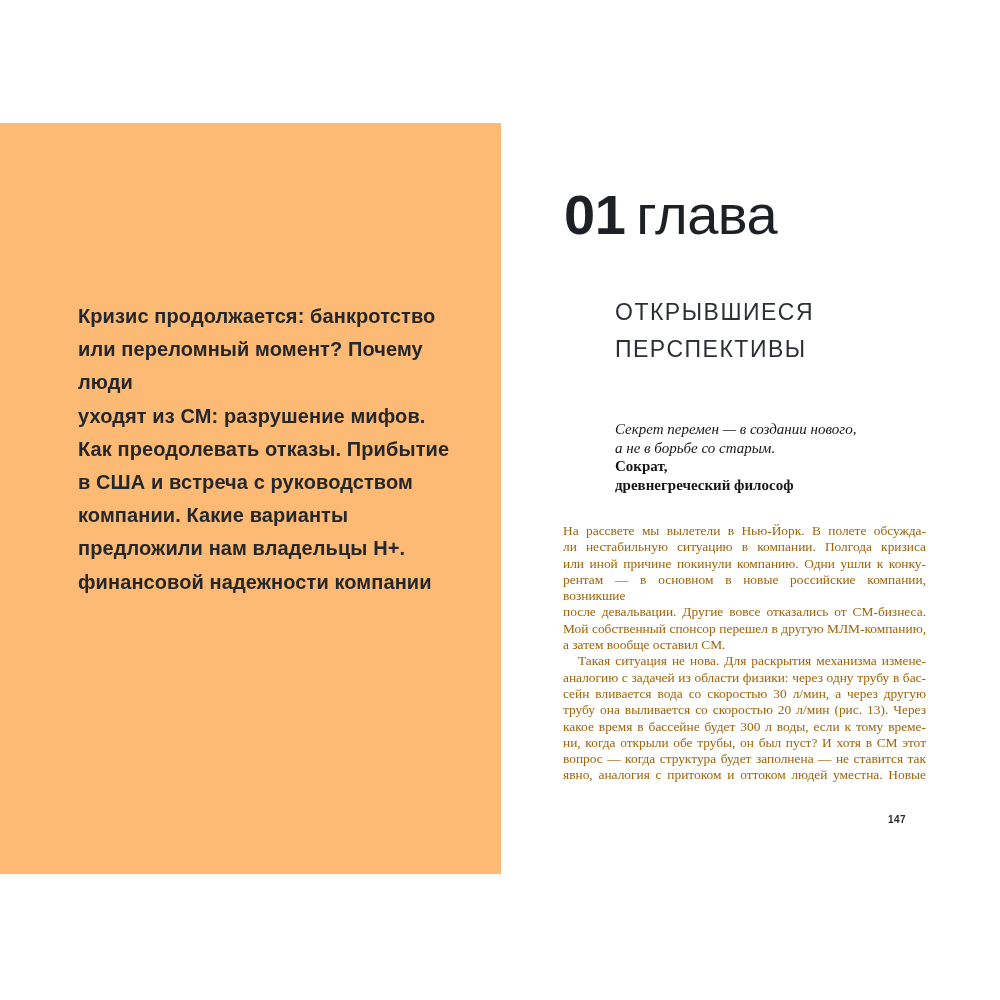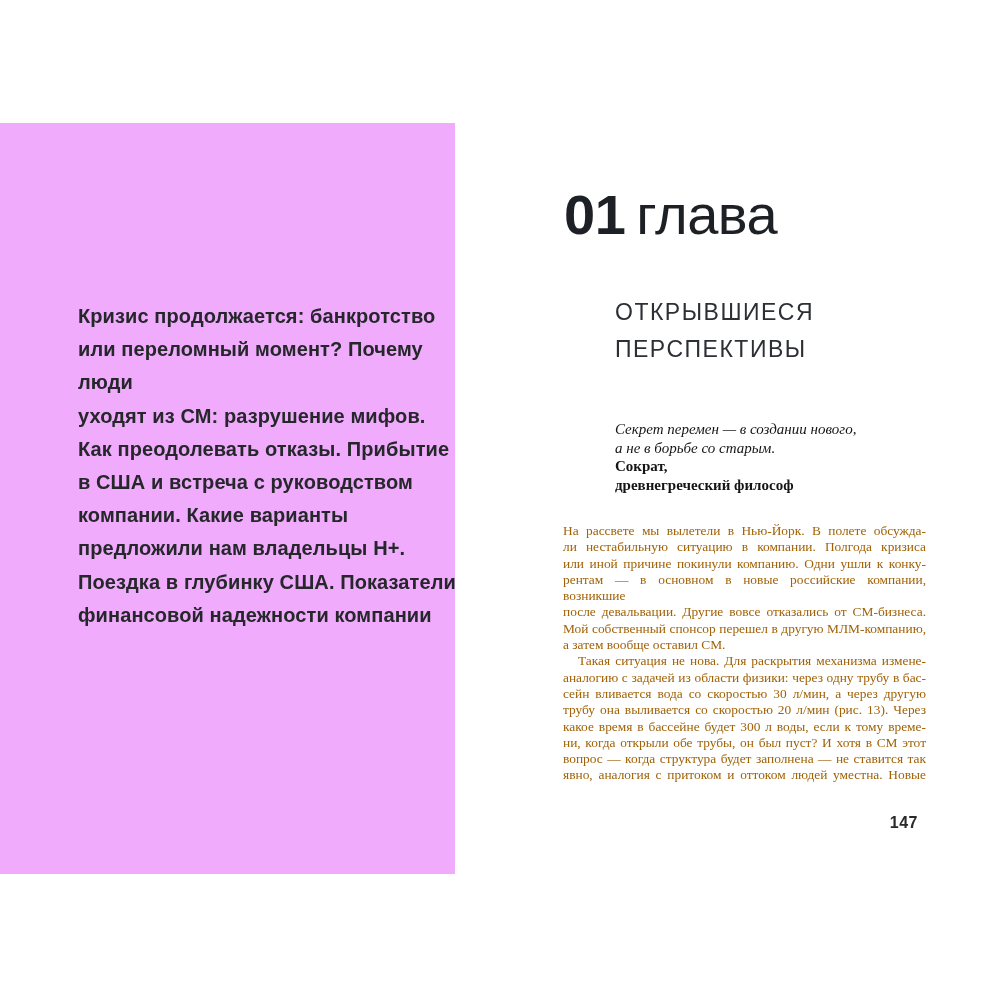--- a/index.html
+++ b/index.html
@@ -10,22 +10,22 @@
     height: 1000px;
     background: #ffffff;
     overflow: hidden;
     font-family: "Liberation Sans", sans-serif;
   }
 
   
   .left-panel {
     position: absolute;
     left: 0; top: 123px;
-    width: 455px; height: 751px;
-    background: #f0abfc;
+    width: 501px; height: 751px;
+    background: #fdba74;
   }
 
   .summary {
     position: absolute;
     left: 78px; top: 300px;
     width: 400px;
     font-weight: 700;
     font-size: 20px;
     line-height: 33.2px;
     letter-spacing: 0.1px;
@@ -75,45 +75,44 @@
     font-size: 13.4px;
     line-height: 16.3px;
     color: #a16207;
   }
   .para .line { text-align: justify; text-align-last: justify; }
   .para1 .line:last-child { text-align-last: left; }
   .para2 .line:first-child { text-indent: 15px; }
 
   .page-num {
     position: absolute;
-    left: 868px; top: 814px;
+    left: 888px; top: 814px;
     width: 50px;
-    text-align: right;
+    text-align: left;
     font-family: "Liberation Sans", sans-serif;
     font-weight: 700;
-    font-size: 16px;
+    font-size: 10px;
     letter-spacing: 0.5px;
     color: #2a2a2a;
   }
 </style>
 </head>
 <body>
 
 <div class="spread">
 
   <div class="left-panel">
     <div class="summary" style="position:absolute; left:78px; top:177px;">
         <div class="line">Кризис продолжается: банкротство</div>
         <div class="line">или переломный момент? Почему люди</div>
         <div class="line">уходят из СМ: разрушение мифов.</div>
         <div class="line">Как преодолевать отказы. Прибытие</div>
         <div class="line">в США и встреча с руководством</div>
         <div class="line">компании. Какие варианты</div>
         <div class="line">предложили нам владельцы Н+.</div>
-        <div class="line">Поездка в глубинку США. Показатели</div>
         <div class="line">финансовой надежности компании</div>
       </div>
   </div>
 
   <div class="chapter-head">
     <span class="chapter-num">01</span><span class="chapter-word">глава</span>
   </div>
 
   <div class="section-title">
       <div class="line">ОТКРЫВШИЕСЯ</div>

